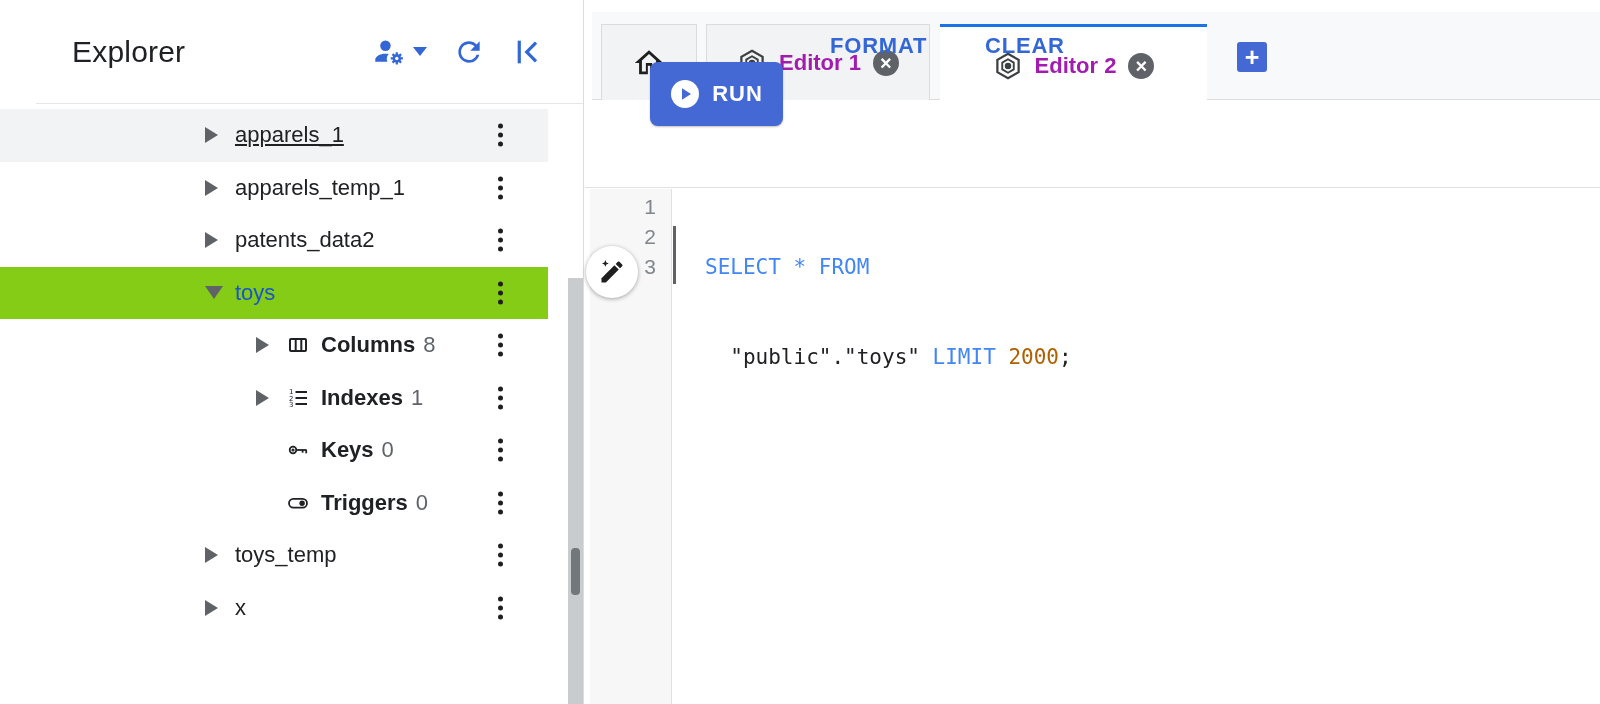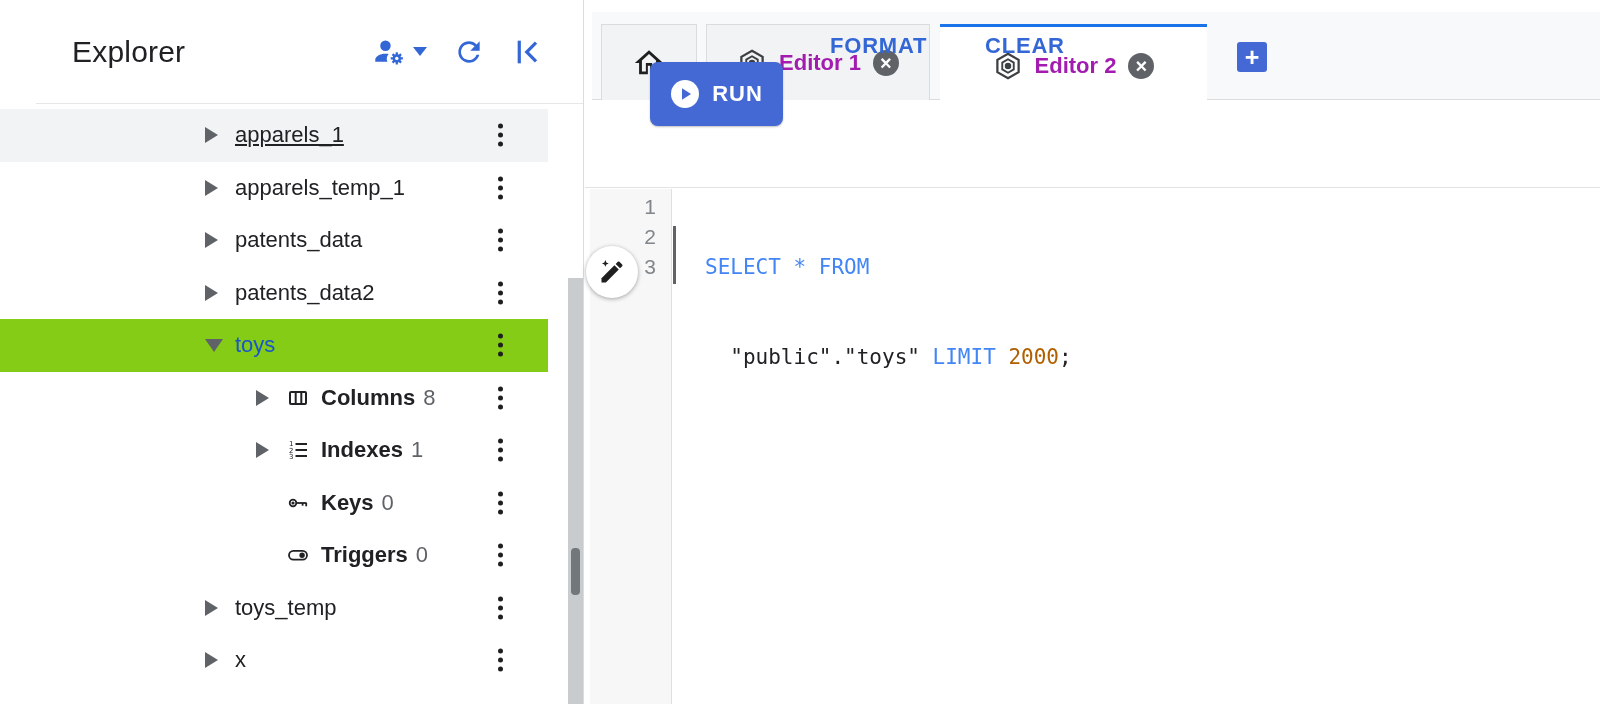--- a/index.html
+++ b/index.html
@@ -136,29 +136,20 @@
       <span class="tri"></span>
       <span class="lbl">apparels_temp_1</span>
       <span class="kebab">
           <i></i>
           <i></i>
           <i></i>
         </span>
     </div>
     <div class="row l1">
       <span class="tri"></span>
-      <span class="lbl">patents_data</span>
-      <span class="kebab">
-          <i></i>
-          <i></i>
-          <i></i>
-        </span>
-    </div>
-    <div class="row l1">
-      <span class="tri"></span>
       <span class="lbl">patents_data2</span>
       <span class="kebab">
           <i></i>
           <i></i>
           <i></i>
         </span>
     </div>
     <div class="row l1 sel">
       <span class="tri down"></span>
       <span class="lbl">toys</span>

